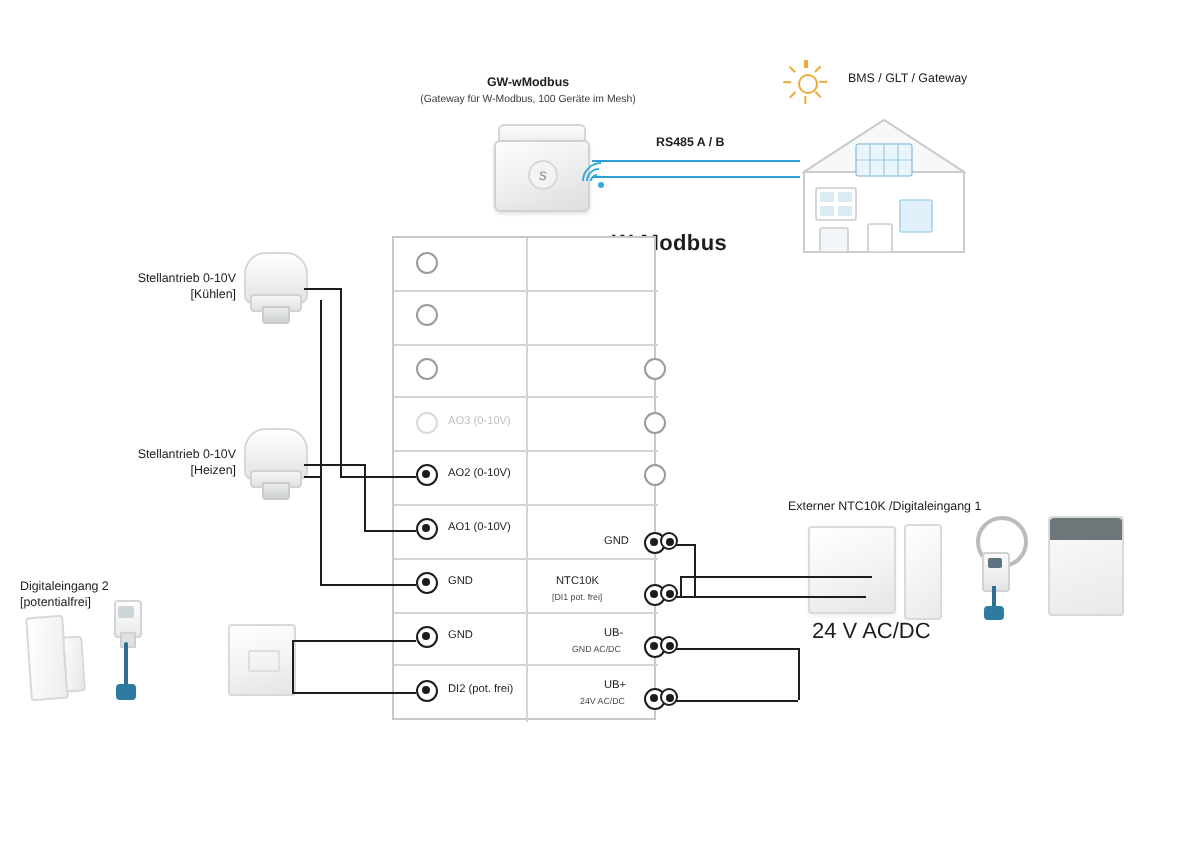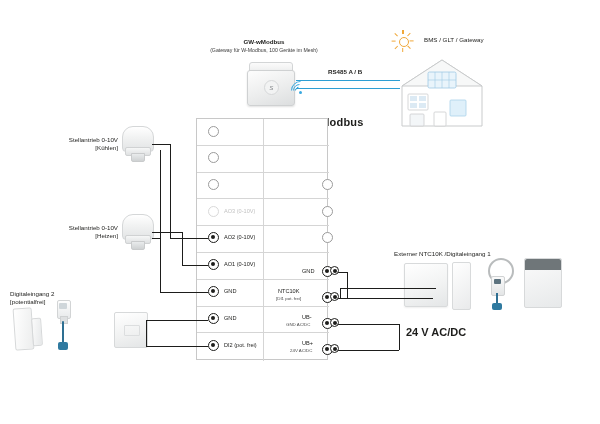--- a/index.html
+++ b/index.html
@@ -389,23 +389,23 @@
   .ntc-box .cap {
     position: absolute;
     left: 0; top: 0; width: 36px; height: 11px;
     background: #6f7679;
     border-radius: 2px 2px 0 0;
   }
 
   .voltage-label {
     position: absolute;
     left: 406px;
-    top: 326px;
+    top: 310px;
     font-size: 11px;
-    font-weight: bold;
+    font-weight: normal;
     color: #1d1d1b;
   }
 </style>
 </head>
 <body>
 
 <div class="stage">
 
   <div class="lbl bold center abs" style="left:158px; top:38px; width:212px;">GW-wModbus</div>
   <div class="lbl small center abs" style="left:148px; top:47px; width:232px;">(Gateway für W-Modbus, 100 Geräte im Mesh)</div>

